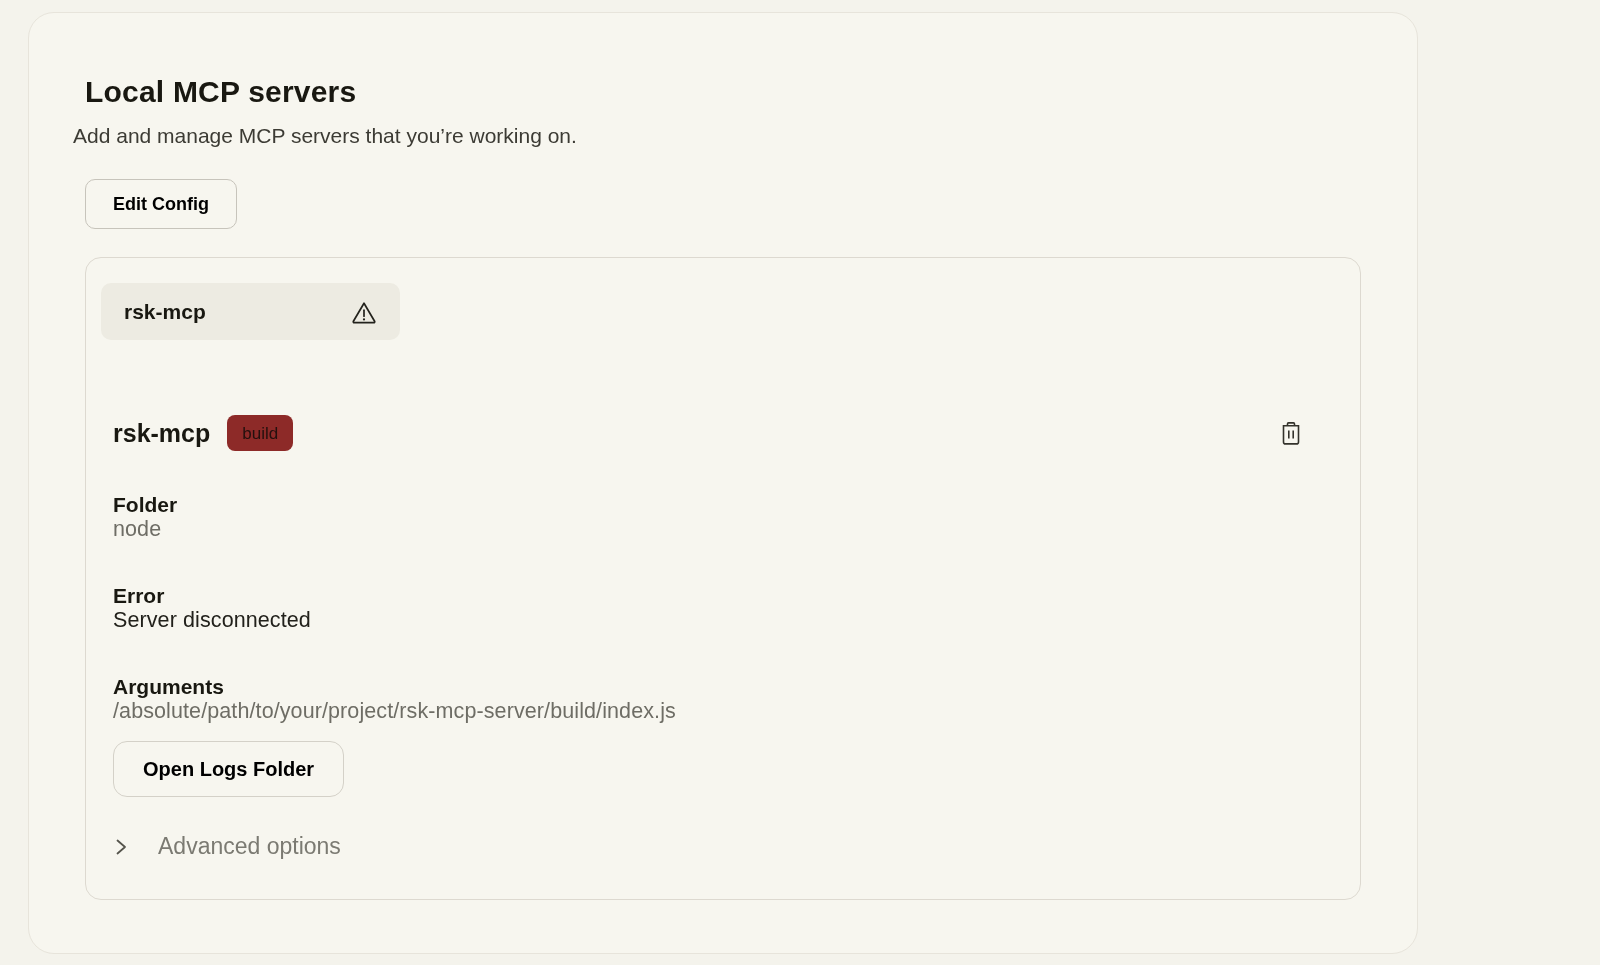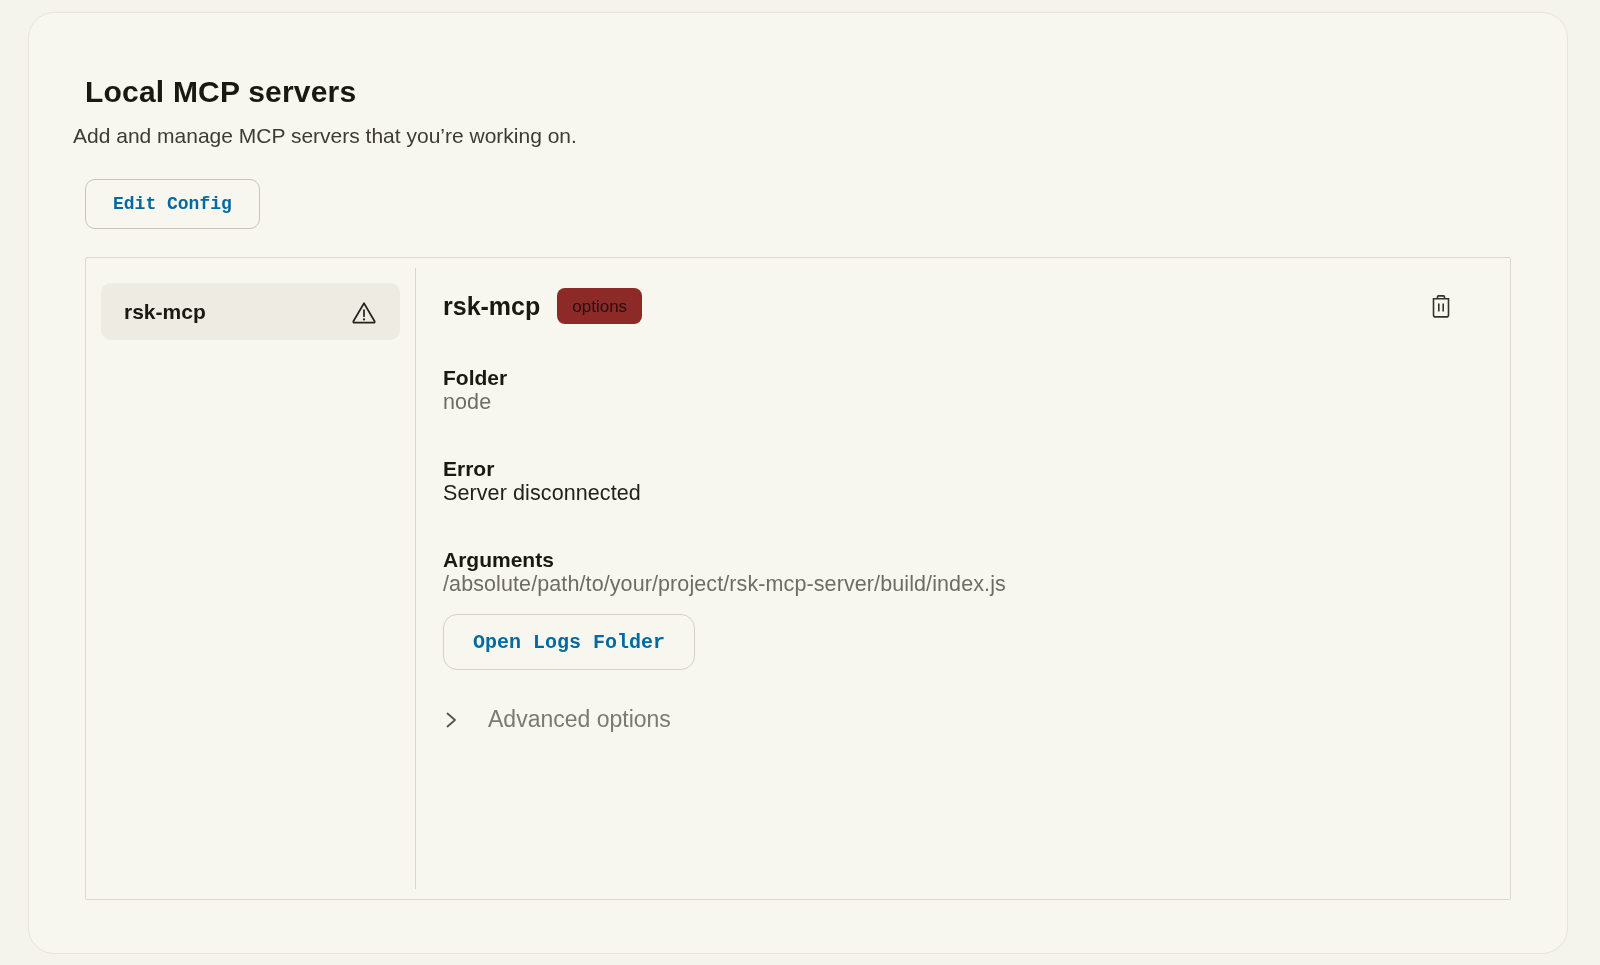--- a/index.html
+++ b/index.html
@@ -7,62 +7,63 @@
     margin: 0; padding: 0;
     width: 1600px; height: 965px;
     background: #f4f3ec;
     font-family: "Liberation Sans", sans-serif;
     color: #1d1c16;
     -webkit-font-smoothing: antialiased;
   }
   .outer {
     position: absolute;
     left: 28px; top: 12px;
-    width: 1540px; height: 942px;
+    width: 1390px; height: 942px;
     background: #f7f6ef;
     border: 1px solid #e7e4db;
     border-radius: 26px;
     overflow: hidden;
   }
   .page-title {
     margin: 62px 0 0 56px;
     font-size: 30px;
     font-weight: bold;
     letter-spacing: 0.2px;
     color: #191811;
   }
   .page-subtitle {
     margin: 15px 0 0 44px;
     font-size: 21px;
     color: #3c3b34;
   }
   .btn {
-    font-family: Liberation Mono, monospace;
+    font-family: Liberation Sans, sans-serif;
     background: transparent;
     cursor: pointer;
-    color: #0369a1;
+    color: #000000;
   }
   .edit-config-btn {
     display: block;
     margin: 31px 0 0 56px;
     height: 50px;
     padding: 0 27px;
     font-size: 18px;
     font-weight: bold;
     border: 1px solid #c7c4bb;
     border-radius: 10px;
   }
   .panel {
     margin: 28px 56px 0 56px;
     height: 643px;
     border: 1px solid #ddd9d0;
-    border-radius: 2px;
+    border-radius: 16px;
     display: flex;
     align-items: stretch;
     background: #f7f6ef;
+    flex-direction: column;
   }
   .sidebar {
     width: 329px;
     padding: 25px 15px 25px 15px;
     flex-shrink: 0;
   }
   .sidebar-item {
     height: 57px;
     background: #edebe2;
     border-radius: 10px;
@@ -173,21 +174,21 @@
         </span>
       </div>
     </aside>
 
     <div class="v-divider"></div>
 
     <section class="content">
 
       <div class="head-row">
         <h2 class="detail-title">rsk-mcp</h2>
-        <span class="status-badge" style="background: rgb(141, 42, 40); color: rgb(36, 16, 14);">options</span>
+        <span class="status-badge" style="background: rgb(141, 42, 40); color: rgb(36, 16, 14);">build</span>
         <button class="btn trash-btn">
           <span class="icon">
             <svg width="22" height="25" viewBox="0 0 22 25" fill="none" stroke="#33322b" stroke-width="1.6">
               <path d="M7.5 4.5 v-1.6 a1 1 0 0 1 1 -1 h5 a1 1 0 0 1 1 1 v1.6"></path>
               <path d="M3.5 4.7 h15 v16.2 a2 2 0 0 1 -2 2 h-11 a2 2 0 0 1 -2 -2 Z"></path>
               <line x1="8.8" y1="9.5" x2="8.8" y2="17.5"></line>
               <line x1="13.2" y1="9.5" x2="13.2" y2="17.5"></line>
             </svg>
           </span>
         </button>

